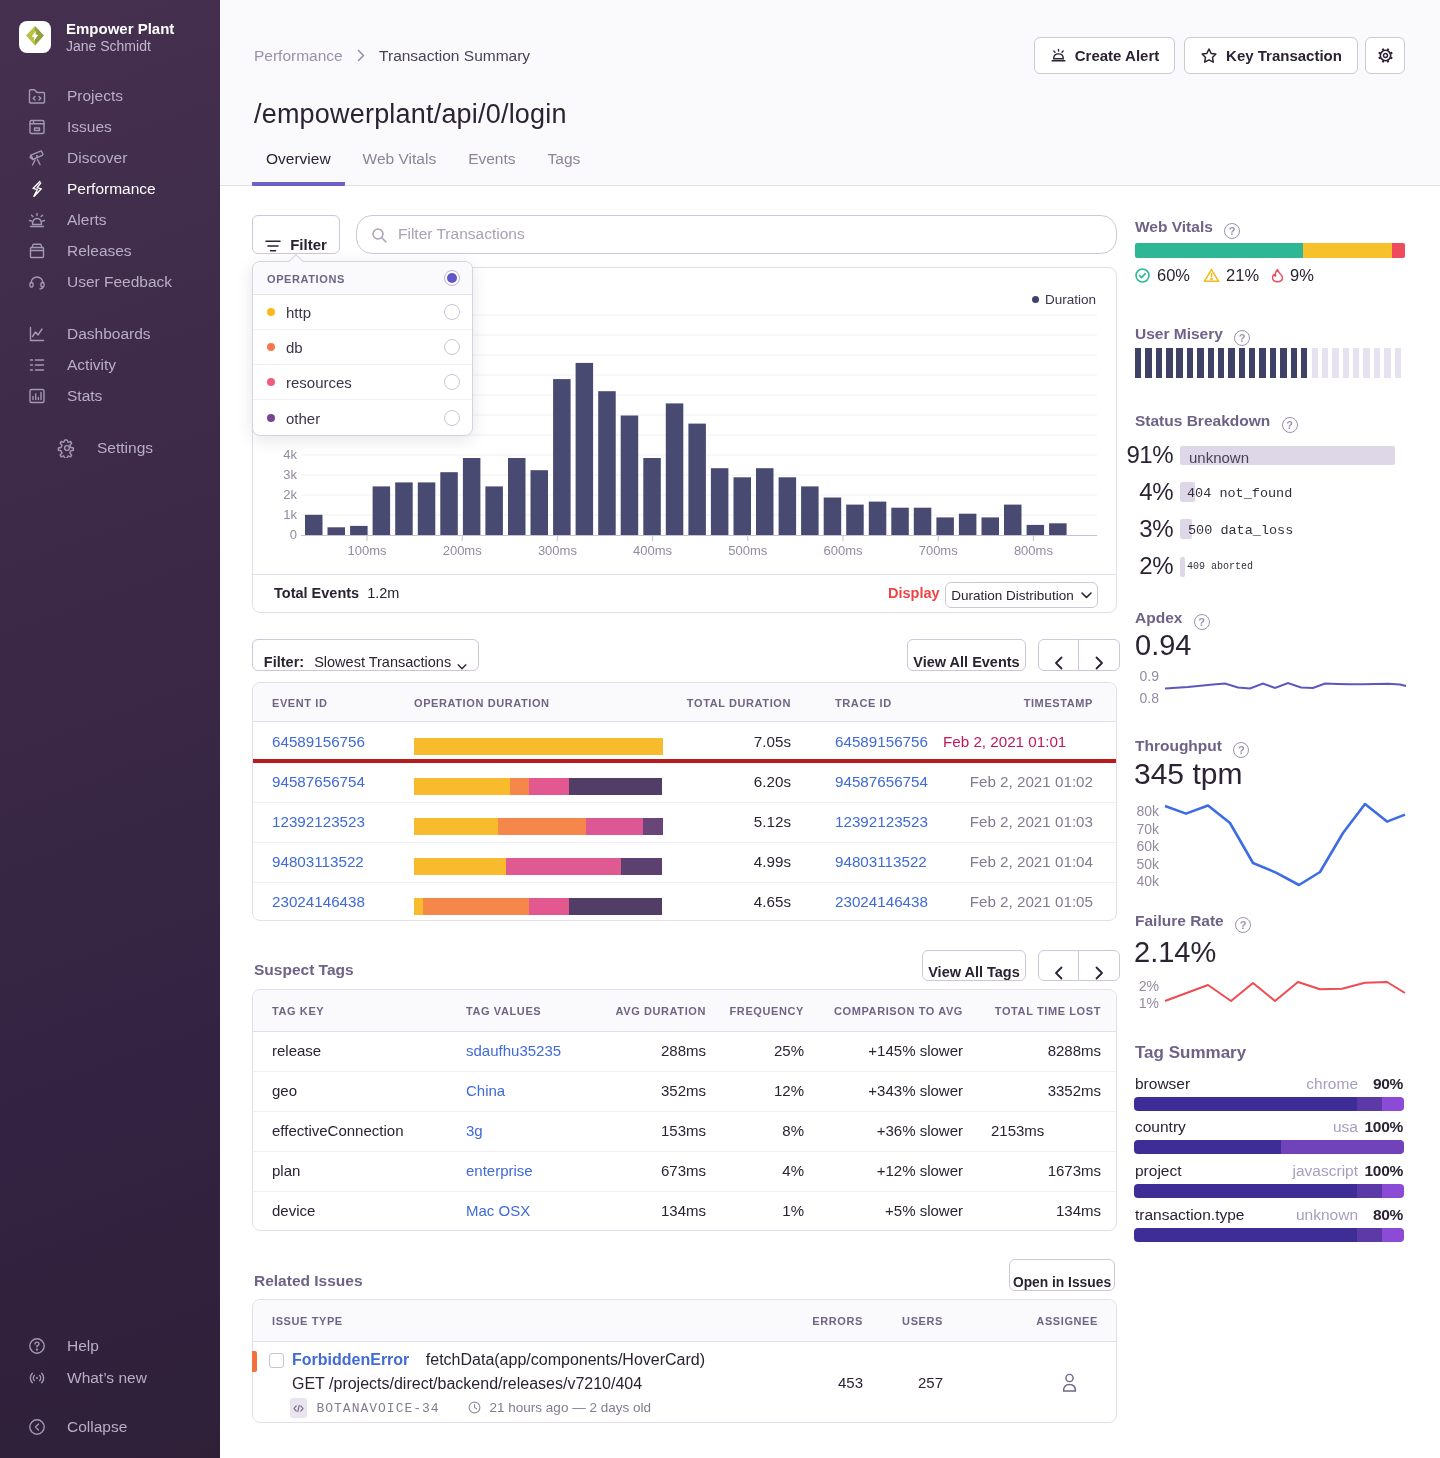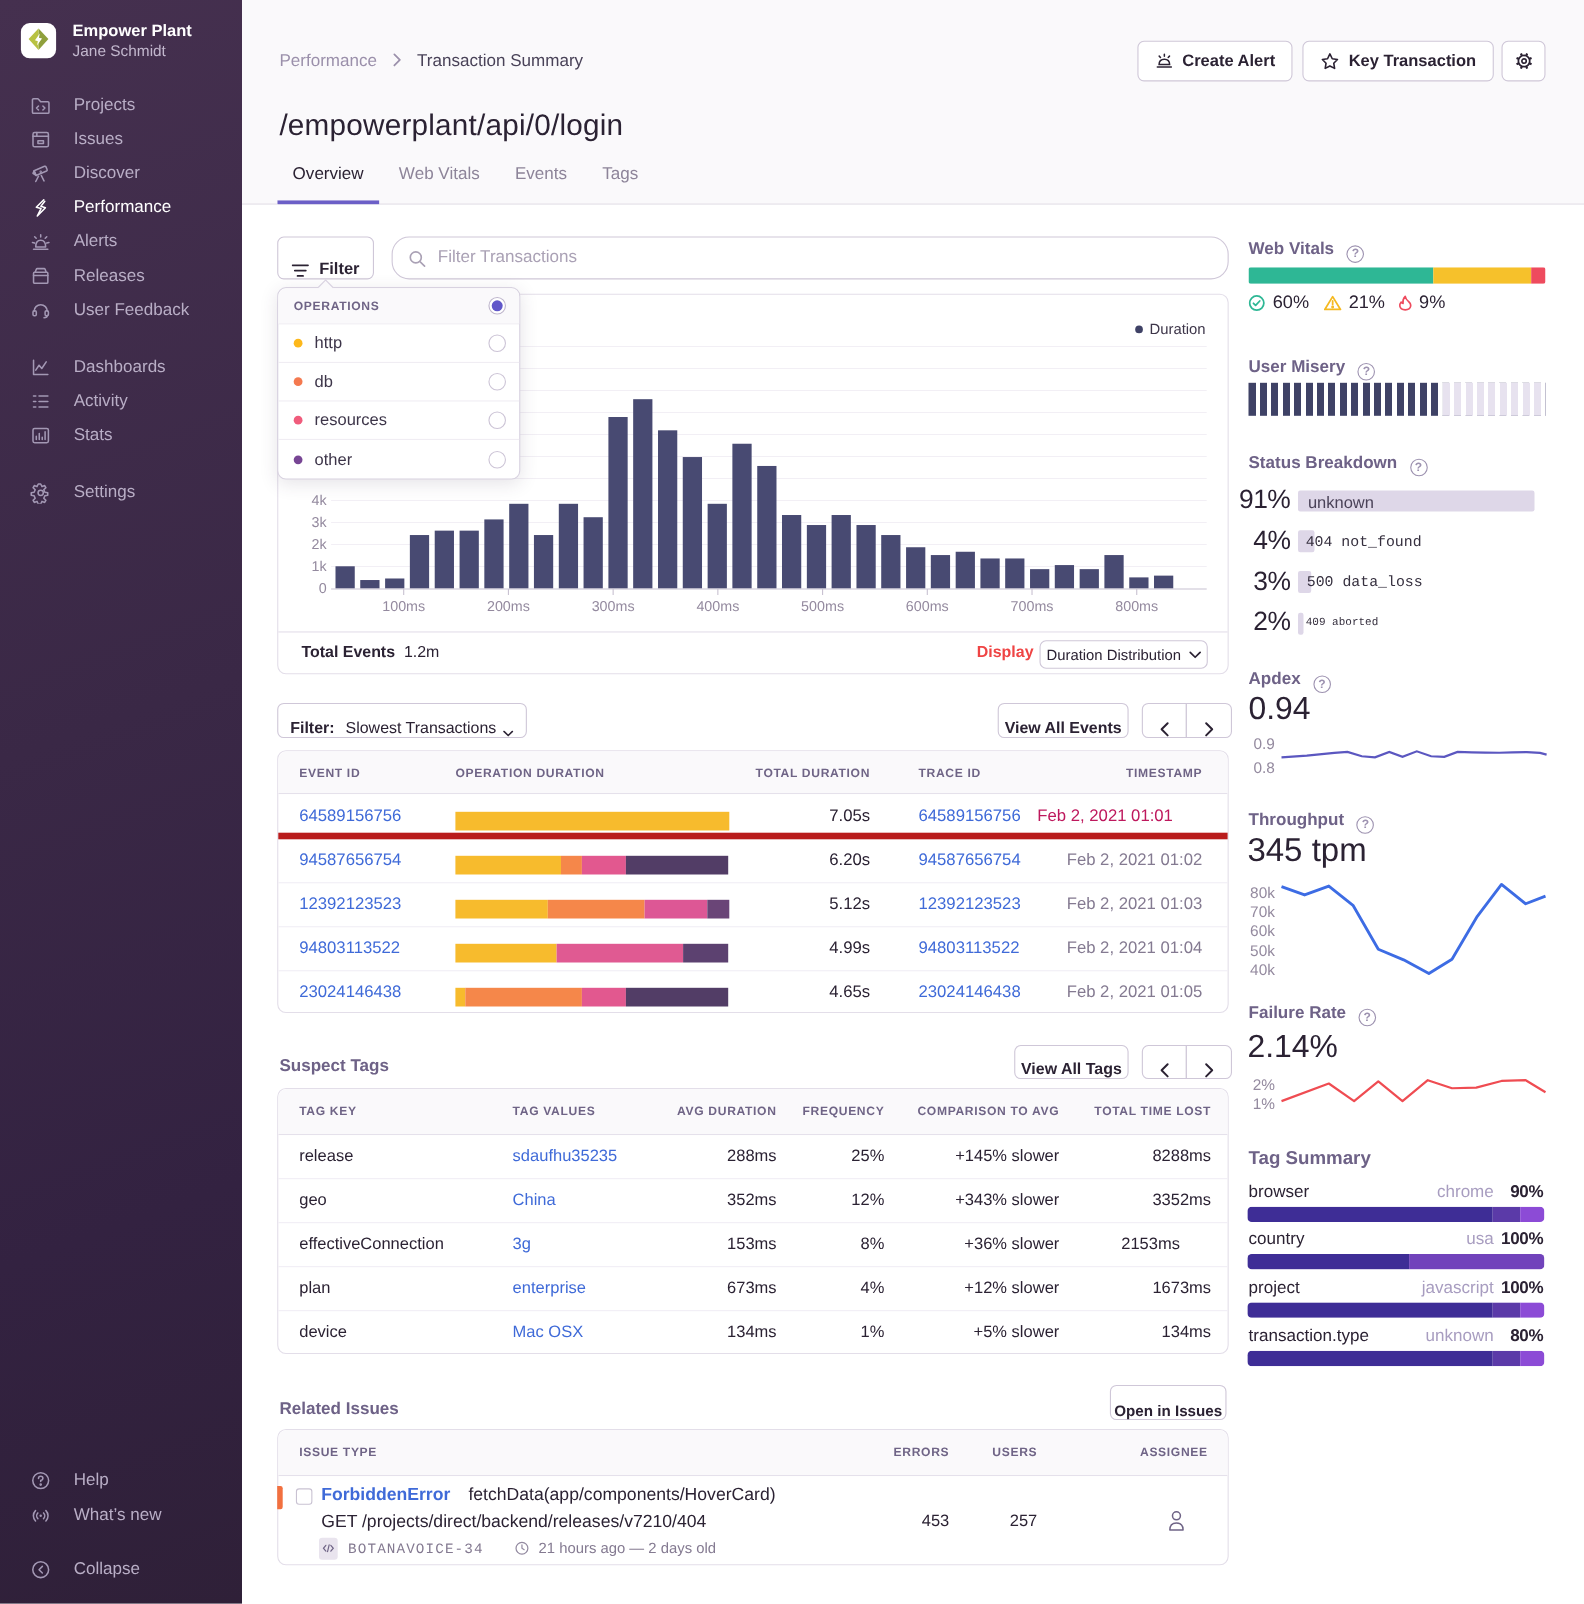--- a/index.html
+++ b/index.html
@@ -209,21 +209,21 @@
       </div>
     <div class="navitem" style="top:380px;">
         <span class="nicon">
       <svg width="20" height="20" viewBox="0 0 20 20" fill="none" stroke="#a398b4" stroke-width="1.4">
             <rect x="3" y="3.5" width="14" height="13" rx="1.5"></rect>
             <path d="M6 13.5 v-3 M8.7 13.5 v-5.5 M11.4 13.5 v-2 M14 13.5 v-7" stroke-linecap="round"></path>
           </svg>
       </span>
         <span class="ntext">Stats</span>
       </div>
-    <div class="navitem" style="top:432px;">
+    <div class="navitem" style="top:432px;margin-left:30px;">
         <span class="nicon">
       <svg width="20" height="20" viewBox="0 0 20 20" fill="none" stroke="#a398b4" stroke-width="1.4">
             <circle cx="10" cy="10" r="2.4"></circle>
             <path d="M10 2 l1.2 2.4 2.4-1 1.1 1.9 -1.9 1.9 1 2.3 2.6.5 0 2.2 -2.6.5 -1 2.3 1.9 1.9 -1.1 1.9 -2.4-1 -1.2 2.4 -2.2 0 -1.2-2.4 -2.4 1 -1.1-1.9 1.9-1.9 -1-2.3 -2.6-.5 0-2.2 2.6-.5 1-2.3 -1.9-1.9 1.1-1.9 2.4 1 1.2-2.4 Z" stroke-linejoin="round"></path>
           </svg>
       </span>
         <span class="ntext">Settings</span>
       </div>
     <div class="navitem" style="top:1330px;">
         <span class="nicon">
@@ -398,21 +398,21 @@
     </div>
 
   <div class="panelborder" style="position:absolute;left:252px;top:682px;width:865px;height:239px;">
     <div style="position:absolute;left:0;top:0;width:100%;height:39px;background:#faf9fb;border-bottom:1px solid #e3dee9;border-radius:8px 8px 0 0;">
       <span class="thead" style="position:absolute;left:19px;top:14px;">EVENT ID</span>
       <span class="thead" style="position:absolute;left:161px;top:14px;">OPERATION DURATION</span>
       <span class="thead" style="position:absolute;left:408px;top:14px;width:130px;text-align:right;white-space:nowrap;">TOTAL DURATION</span>
       <span class="thead" style="position:absolute;left:582px;top:14px;">TRACE ID</span>
       <span class="thead" style="position:absolute;left:740px;top:14px;width:100px;text-align:right;">TIMESTAMP</span>
     </div>
-    <div style="position:absolute;left:0;top:40px;width:100%;height:40px;border-bottom:6px solid #b91c1c;font-size:15.2px;">
+    <div style="position:absolute;left:0;top:40px;width:100%;height:40px;border-bottom:4px solid #b91c1c;font-size:15.2px;">
       <span class="link" style="position:absolute;left:19px;top:10px;">64589156756</span>
       <span style="position:absolute;left:160.9px;top:15px;font-size:0;white-space:nowrap;"><span style="display:inline-block;width:249px;height:17px;background:#f7bb2d;"></span></span>
       <span style="position:absolute;left:438px;top:10px;width:100px;text-align:right;color:#2b2233;">7.05s</span>
       <span class="link" style="position:absolute;left:582px;top:10px;">64589156756</span>
       <span style="position:absolute;left:690px;top:10px;width:150px;text-align:left;color:#be185d;">Feb 2, 2021 01:01</span>
     </div>
     <div style="position:absolute;left:0;top:80px;width:100%;height:40px;border-bottom:1px solid #f1eef5;font-size:15.2px;">
       <span class="link" style="position:absolute;left:19px;top:10px;">94587656754</span>
       <span style="position:absolute;left:160.9px;top:15px;font-size:0;white-space:nowrap;"><span style="display:inline-block;width:96px;height:17px;background:#f7bb2d;"></span><span style="display:inline-block;width:19px;height:17px;background:#f5874a;"></span><span style="display:inline-block;width:40px;height:17px;background:#e2588f;"></span><span style="display:inline-block;width:93px;height:17px;background:#523d66;"></span></span>
       <span style="position:absolute;left:438px;top:10px;width:100px;text-align:right;color:#2b2233;">6.20s</span>
@@ -478,21 +478,21 @@
       <span style="position:absolute;left:471px;top:10px;width:80px;text-align:right;color:#2b2233;">12%</span>
       <span style="position:absolute;left:560px;top:10px;width:150px;text-align:right;color:#2b2233;">+343% slower</span>
       <span style="position:absolute;left:738px;top:10px;width:110px;text-align:right;color:#2b2233;">3352ms</span>
     </div>
     <div style="position:absolute;left:0;top:122px;width:100%;height:40px;border-bottom:1px solid #f1eef5;font-size:15px;">
       <span style="position:absolute;left:19px;top:10px;color:#2b2233;">effectiveConnection</span>
       <span class="link" style="position:absolute;left:213px;top:10px;">3g</span>
       <span style="position:absolute;left:353px;top:10px;width:100px;text-align:right;color:#2b2233;">153ms</span>
       <span style="position:absolute;left:471px;top:10px;width:80px;text-align:right;color:#2b2233;">8%</span>
       <span style="position:absolute;left:560px;top:10px;width:150px;text-align:right;color:#2b2233;">+36% slower</span>
-      <span style="position:absolute;left:738px;top:10px;width:110px;text-align:center;color:#2b2233;">2153ms</span>
+      <span style="position:absolute;left:738px;top:10px;width:110px;text-align:left;color:#2b2233;">2153ms</span>
     </div>
     <div style="position:absolute;left:0;top:162px;width:100%;height:40px;border-bottom:1px solid #f1eef5;font-size:15px;">
       <span style="position:absolute;left:19px;top:10px;color:#2b2233;">plan</span>
       <span class="link" style="position:absolute;left:213px;top:10px;">enterprise</span>
       <span style="position:absolute;left:353px;top:10px;width:100px;text-align:right;color:#2b2233;">673ms</span>
       <span style="position:absolute;left:471px;top:10px;width:80px;text-align:right;color:#2b2233;">4%</span>
       <span style="position:absolute;left:560px;top:10px;width:150px;text-align:right;color:#2b2233;">+12% slower</span>
       <span style="position:absolute;left:738px;top:10px;width:110px;text-align:right;color:#2b2233;">1673ms</span>
     </div>
     <div style="position:absolute;left:0;top:202px;width:100%;height:40px;font-size:15px;">

